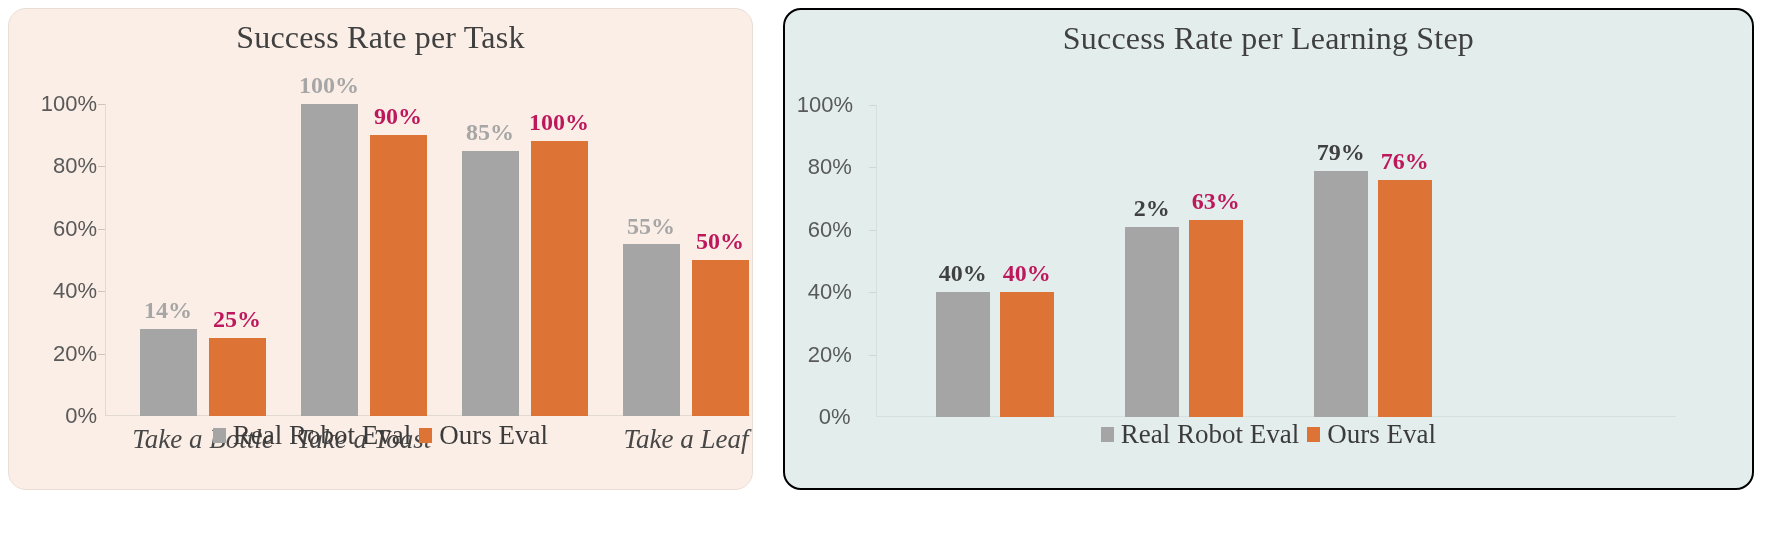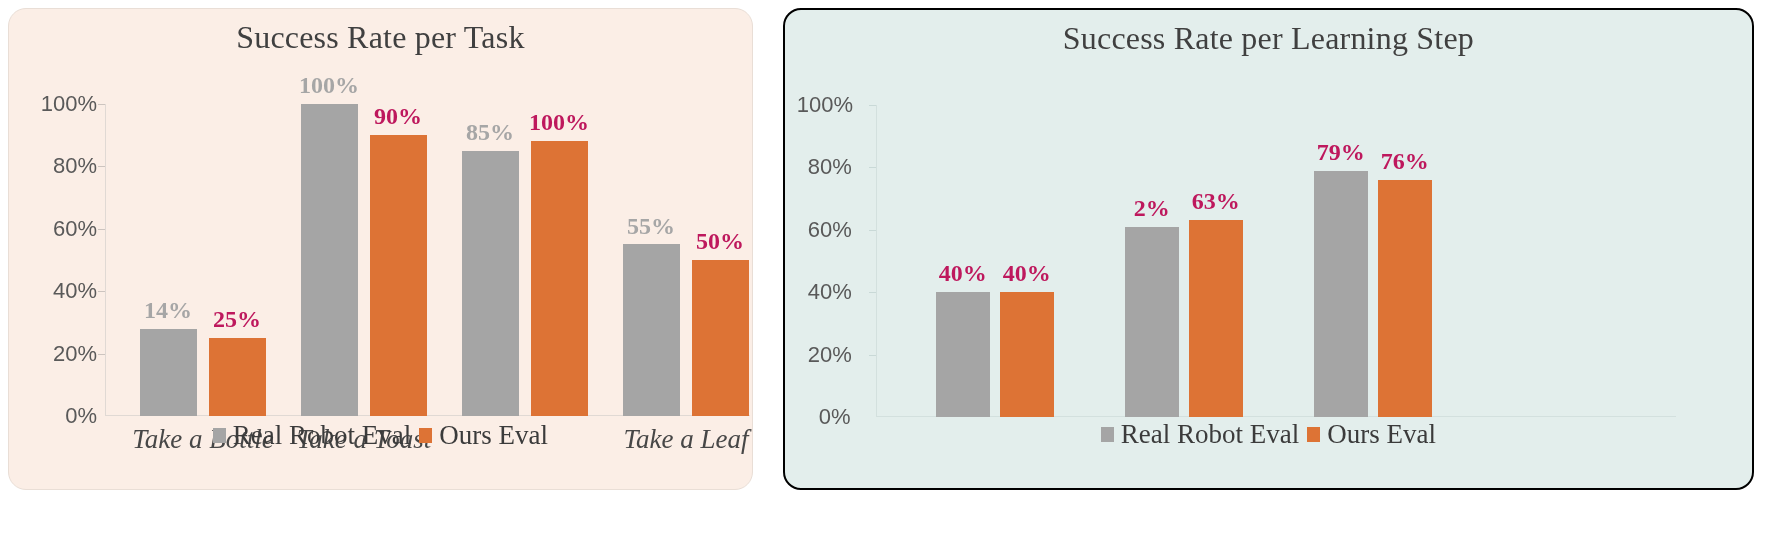--- a/index.html
+++ b/index.html
@@ -35,21 +35,21 @@
   .ylabels.left{left:8px;}
   .bar{position:absolute;bottom:0;}
   .bar.gray{background:#a5a5a5;}
   .bar.orange{background:#dd7335;}
 
   .vlabel{
     position:absolute;transform:translateX(-50%);
     font-family:"Liberation Serif",serif;font-weight:bold;font-size:24px;white-space:nowrap;
   }
   .vlabel.gray-l{color:#a6a6a6;}
-  .vlabel.dark-l{color:#be185d;}
+  .vlabel.dark-l{color:#404040;}
   .vlabel.orange-l{color:#be185d;}
 
   .cat-label{
     position:absolute;transform:translateX(-50%);
     font-family:"Liberation Serif",serif;font-style:italic;font-size:27px;color:#474747;white-space:nowrap;
   }
   .cats{position:absolute;top:415px;height:40px;}
   .cats.left{left:96px;width:645px;}
 
   

